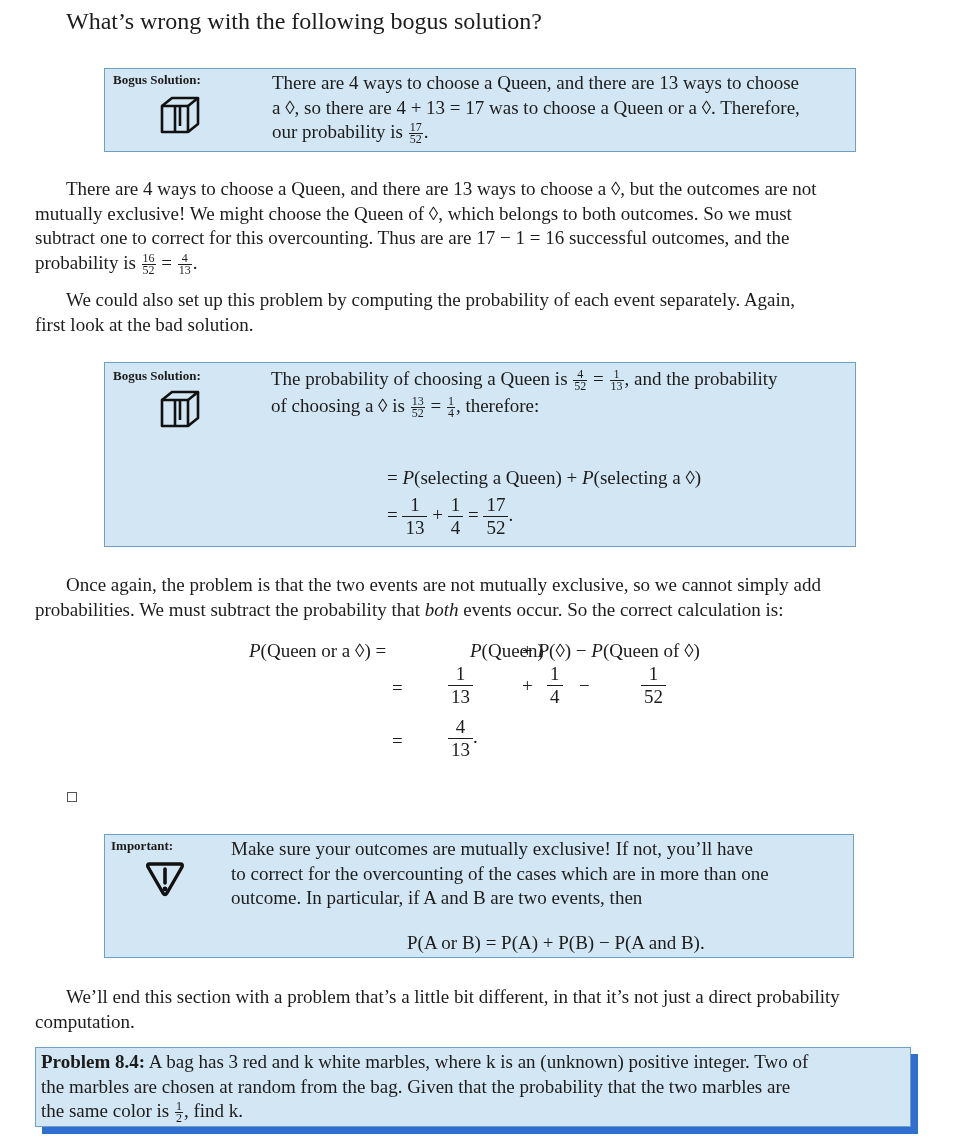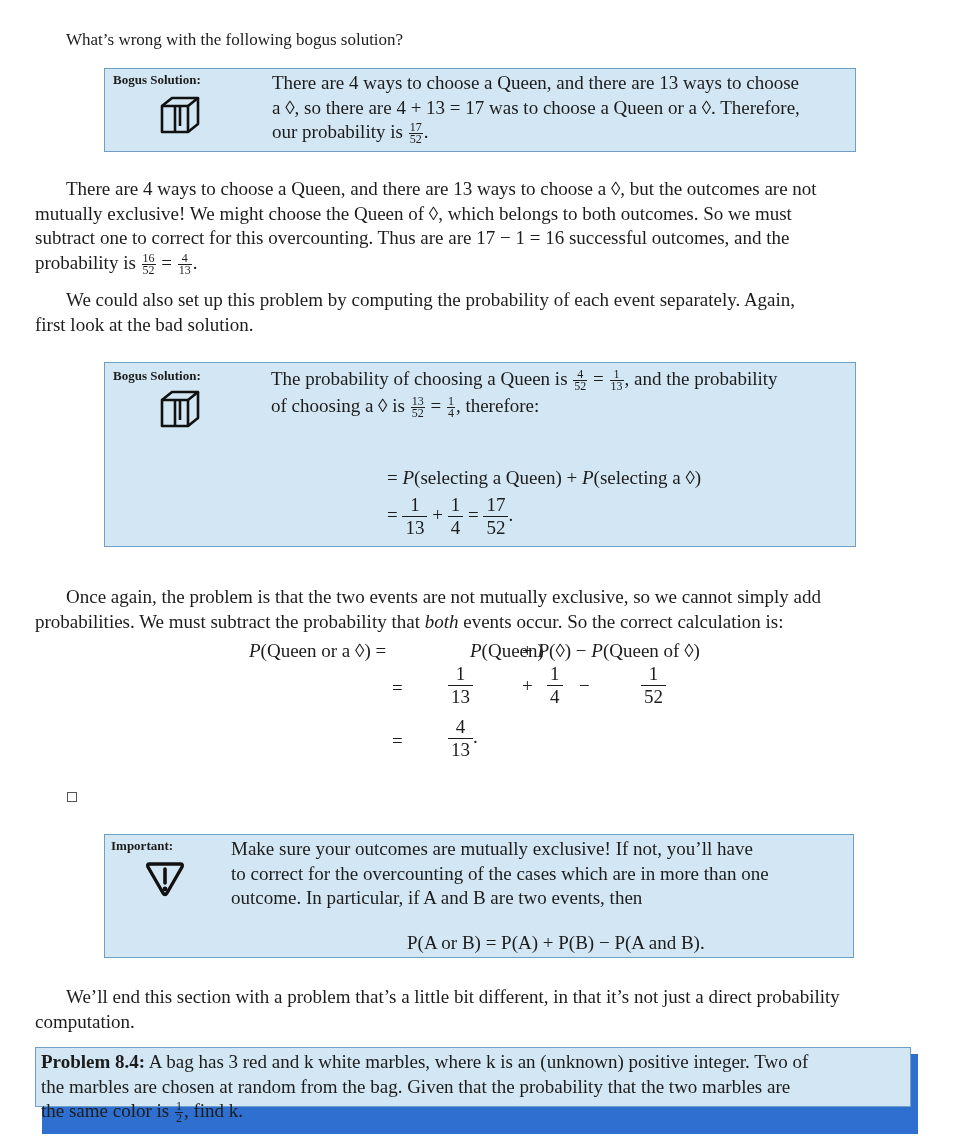--- a/index.html
+++ b/index.html
@@ -28,21 +28,21 @@
   .icon { position: absolute; }
   .qed {
     position: absolute; left: 67px; width: 10px; height: 10px; top: 792px;
     border: 1.4px solid #555; box-sizing: border-box;
   }
   .problem-shadow { position: absolute; background: #2f6fcf; }
 </style>
 </head>
 <body>
 
-<div class="abs" style="left:66px; top:30px; font-size:17px;">What’s wrong with the following bogus solution?</div>
+<div class="abs" style="left:66px; top:8px; font-size:24px;">What’s wrong with the following bogus solution?</div>
 
 <div class="box" style="left:104px; top:68px; width:752px; height:84px;">
   <div class="box-label" style="left:8px; top:3px;">Bogus Solution:</div>
   <svg class="icon" style="left:53px; top:27px;" width="46" height="40" viewBox="0 0 46 40">
     <g fill="none" stroke="#111" stroke-width="2.6" stroke-linejoin="round">
       <rect x="4" y="10" width="26" height="26"></rect>
       <polyline points="4,10 14,2 40,2 30,10"></polyline>
       <polyline points="30,36 40,28 40,2"></polyline>
       <line x1="17" y1="10" x2="17" y2="36"></line>
       <line x1="22" y1="10" x2="22" y2="30"></line>
@@ -106,21 +106,21 @@
   <div class="eqline" style="left:282px; top:131px;">
     <span>=</span>
     <span class="bigfrac"><span class="num">1</span><span class="den">13</span></span>
     <span>+</span>
     <span class="bigfrac"><span class="num">1</span><span class="den">4</span></span>
     <span>=</span>
     <span class="bigfrac"><span class="num">17</span><span class="den">52</span></span>.
   </div>
 </div>
 
-<div class="para" style="top:573px;margin-top:12px;">
+<div class="para" style="top:573px;">
   <div><span class="indent"></span><span>Once again, the problem is that the two events are not mutually exclusive, so we cannot simply add</span></div>
   <div><span>probabilities. We must subtract the probability that </span><span class="it">both</span><span> events occur. So the correct calculation is:</span></div>
 </div>
 
 <div class="eqline" style="left:249px; top:640px;">
   <span class="it">P</span><span>(Queen or a ◊) =</span>
 </div>
 <div class="eqline" style="left:422px; top:640px;margin-left:48px;">
   <span class="it">P</span><span>(Queen)</span>
 </div>
@@ -162,21 +162,21 @@
   </div>
   <div class="eqline" style="left:266px; top:97px;margin-left:36px;">P(A or B) = P(A) + P(B) − P(A and B).</div>
 </div>
 
 <div class="para" style="top:985px;">
   <div><span class="indent"></span><span>We’ll end this section with a problem that’s a little bit different, in that it’s not just a direct probability</span></div>
   <div>computation.</div>
 </div>
 
 <div class="problem-shadow" style="left:42px; top:1054px; width:876px; height:80px;"></div>
-<div class="box" style="left:35px; top:1047px; width:876px; height:60px;">
+<div class="box" style="left:35px; top:1047px; width:876px; height:80px;">
   <div class="box-text" style="left:5px; top:2px; width:866px; white-space:nowrap;">
     <div><span style="font-weight:bold;">Problem 8.4:</span><span> A bag has 3 red and k white marbles, where k is an (unknown) positive integer. Two of</span></div>
     <div>the marbles are chosen at random from the bag. Given that the probability that the two marbles are</div>
     <div>
       <span>the same color is</span>
       <span class="frac"><span class="num">1</span><span class="den">2</span></span><span>, find k.</span>
     </div>
   </div>
 </div>
 

